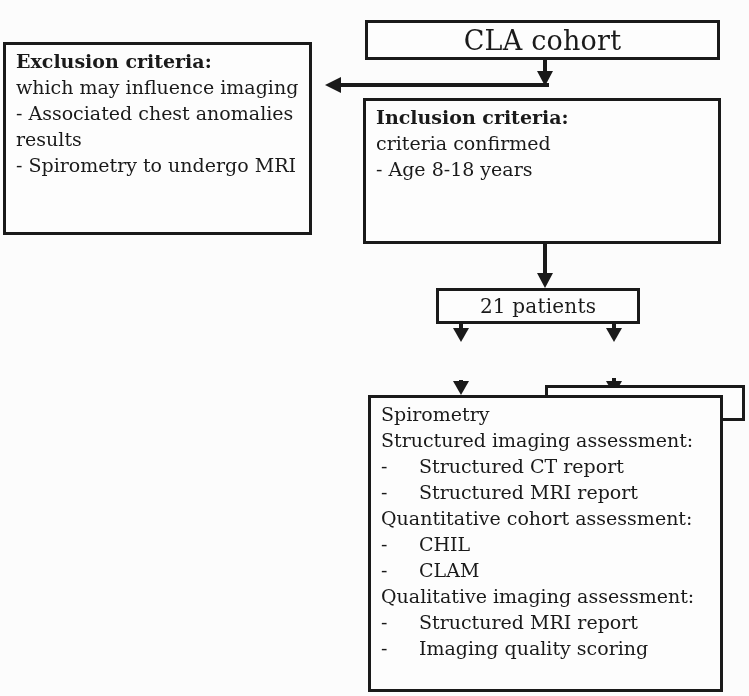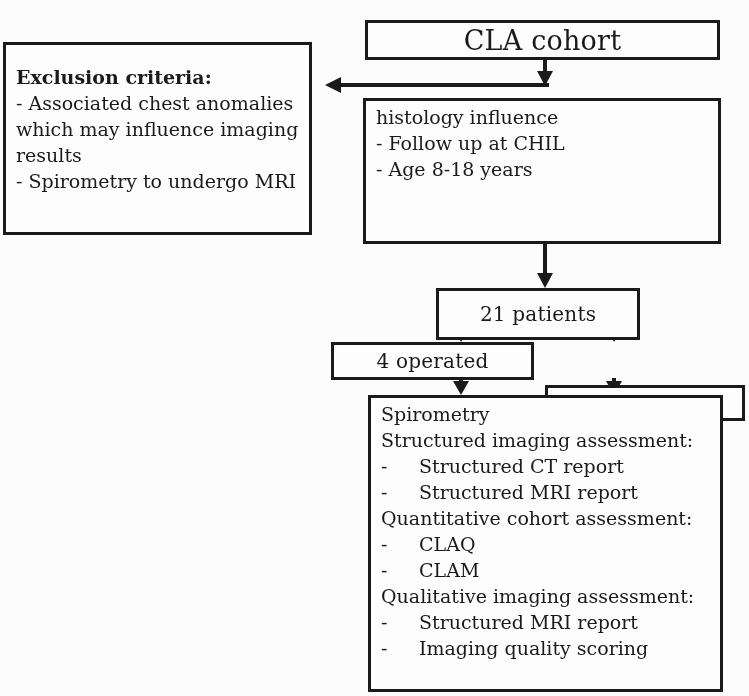--- a/index.html
+++ b/index.html
@@ -30,40 +30,39 @@
     letter-spacing: 0.2px;
   }
   .text-box {
     padding: 3px 10px;
     font-size: 19px;
     line-height: 26px;
   }
   .text-box .title {
     font-weight: bold;
     white-space: nowrap;
-    margin-top: 16px;
   }
   .crit-line {
     white-space: nowrap;
   }
   .data-line {
     display: flex;
     align-items: flex-end;
   }
   .data-line .dash {
     flex: 0 0 38px;
     width: 38px;
   }
   .data-line .txt {
     white-space: nowrap;
   }
   #cohort-box   { left: 365px; top: 20px;   width: 355px; height: 40px; font-size: 27px; }
   #exclusion-box{ left: 3px;   top: 42px;  width: 309px; height: 193px; }
   #inclusion-box{ left: 363px; top: 98px;  width: 358px; height: 146px; }
-  #patients-box { left: 436px; top: 288px; width: 204px; height: 52px; }
+  #patients-box { left: 436px; top: 288px; width: 204px; height: 36px; }
   #operated-box { left: 331px; top: 342px; width: 203px; height: 38px; }
   #unoperated-box { left: 545px; top: 342px; width: 200px; height: 36px; margin-top: 43px; }
   #data-box     { left: 368px; top: 395px; width: 355px; height: 297px; }
   #arrows {
     position: absolute;
     left: 0;
     top: 0;
     pointer-events: none;
   }
   #arrows line { stroke: #1a1a1a; stroke-width: 4; }
@@ -106,51 +105,48 @@
   </svg>
 
   <div id="cohort-box" class="box label-box">
     <span>CLA cohort</span>
   </div>
 
   <div id="exclusion-box" class="box text-box">
     <div class="title">Exclusion criteria:</div>
     <div>
 
+        <div class="crit-line"><span>which may influence imaging</span></div>
+
         <div class="crit-line"><span>- Associated chest anomalies</span></div>
 
-        <div class="crit-line"><span>which may influence imaging</span></div>
-
         <div class="crit-line"><span>results</span></div>
 
         <div class="crit-line"><span>- Spirometry to undergo MRI</span></div>
 
 
       </div>
   </div>
 
   <div id="inclusion-box" class="box text-box">
+    <div class="title">Inclusion criteria:</div>
     <div>
 
 
-        <div class="crit-line"><span>histology influence</span></div>
-
-        <div class="crit-line"><span>- Follow up at CHIL</span></div>
+        <div class="crit-line"><span>criteria confirmed</span></div>
+
 
         <div class="crit-line"><span>- Age 8-18 years</span></div>
       </div>
   </div>
 
   <div id="patients-box" class="box label-box">
     <span>21 patients</span>
   </div>
 
-  <div id="operated-box" class="box label-box">
-    <span>4 operated</span>
-  </div>
 
   <div id="unoperated-box" class="box label-box">
     <span>17 unoperated</span>
   </div>
 
   <div id="data-box" class="box text-box">
     <div>
 
         <div class="data-line">
           <span class="txt">Spirometry</span>
@@ -169,21 +165,21 @@
           <span class="dash">-</span>
           <span class="txt">Structured MRI report</span>
         </div>
 
         <div class="data-line">
           <span class="txt">Quantitative cohort assessment:</span>
         </div>
 
         <div class="data-line">
           <span class="dash">-</span>
-          <span class="txt">CLAQ</span>
+          <span class="txt">CHIL</span>
         </div>
 
         <div class="data-line">
           <span class="dash">-</span>
           <span class="txt">CLAM</span>
         </div>
 
         <div class="data-line">
           <span class="txt">Qualitative imaging assessment:</span>
         </div>

